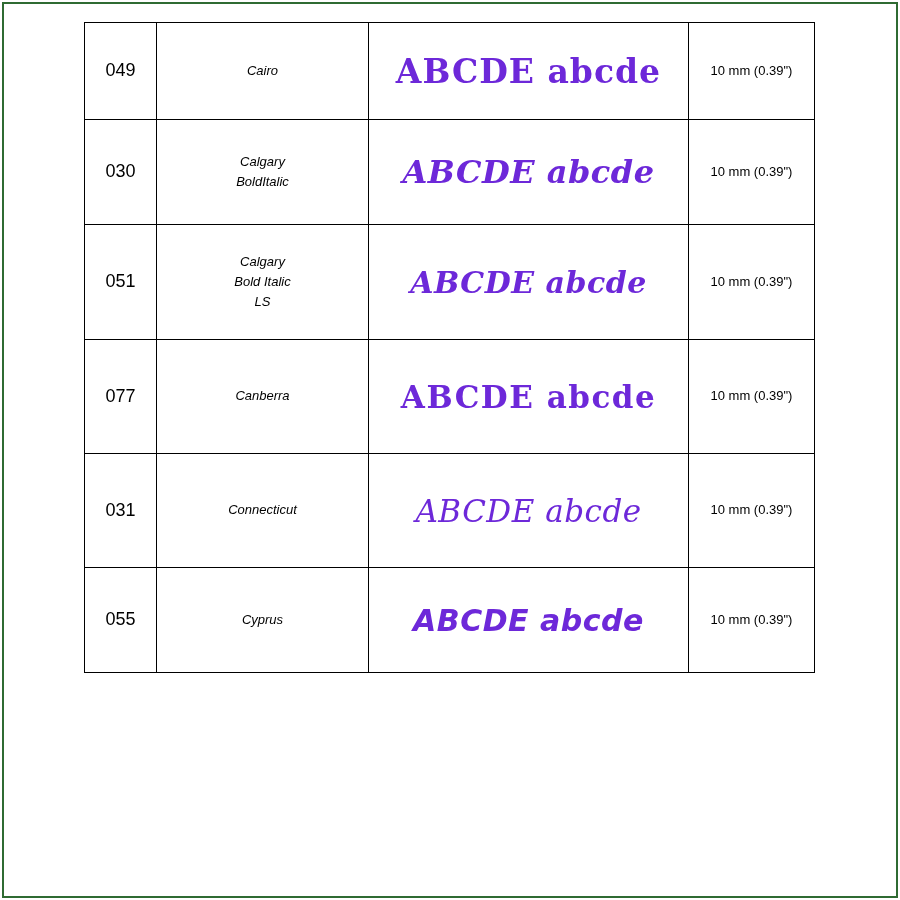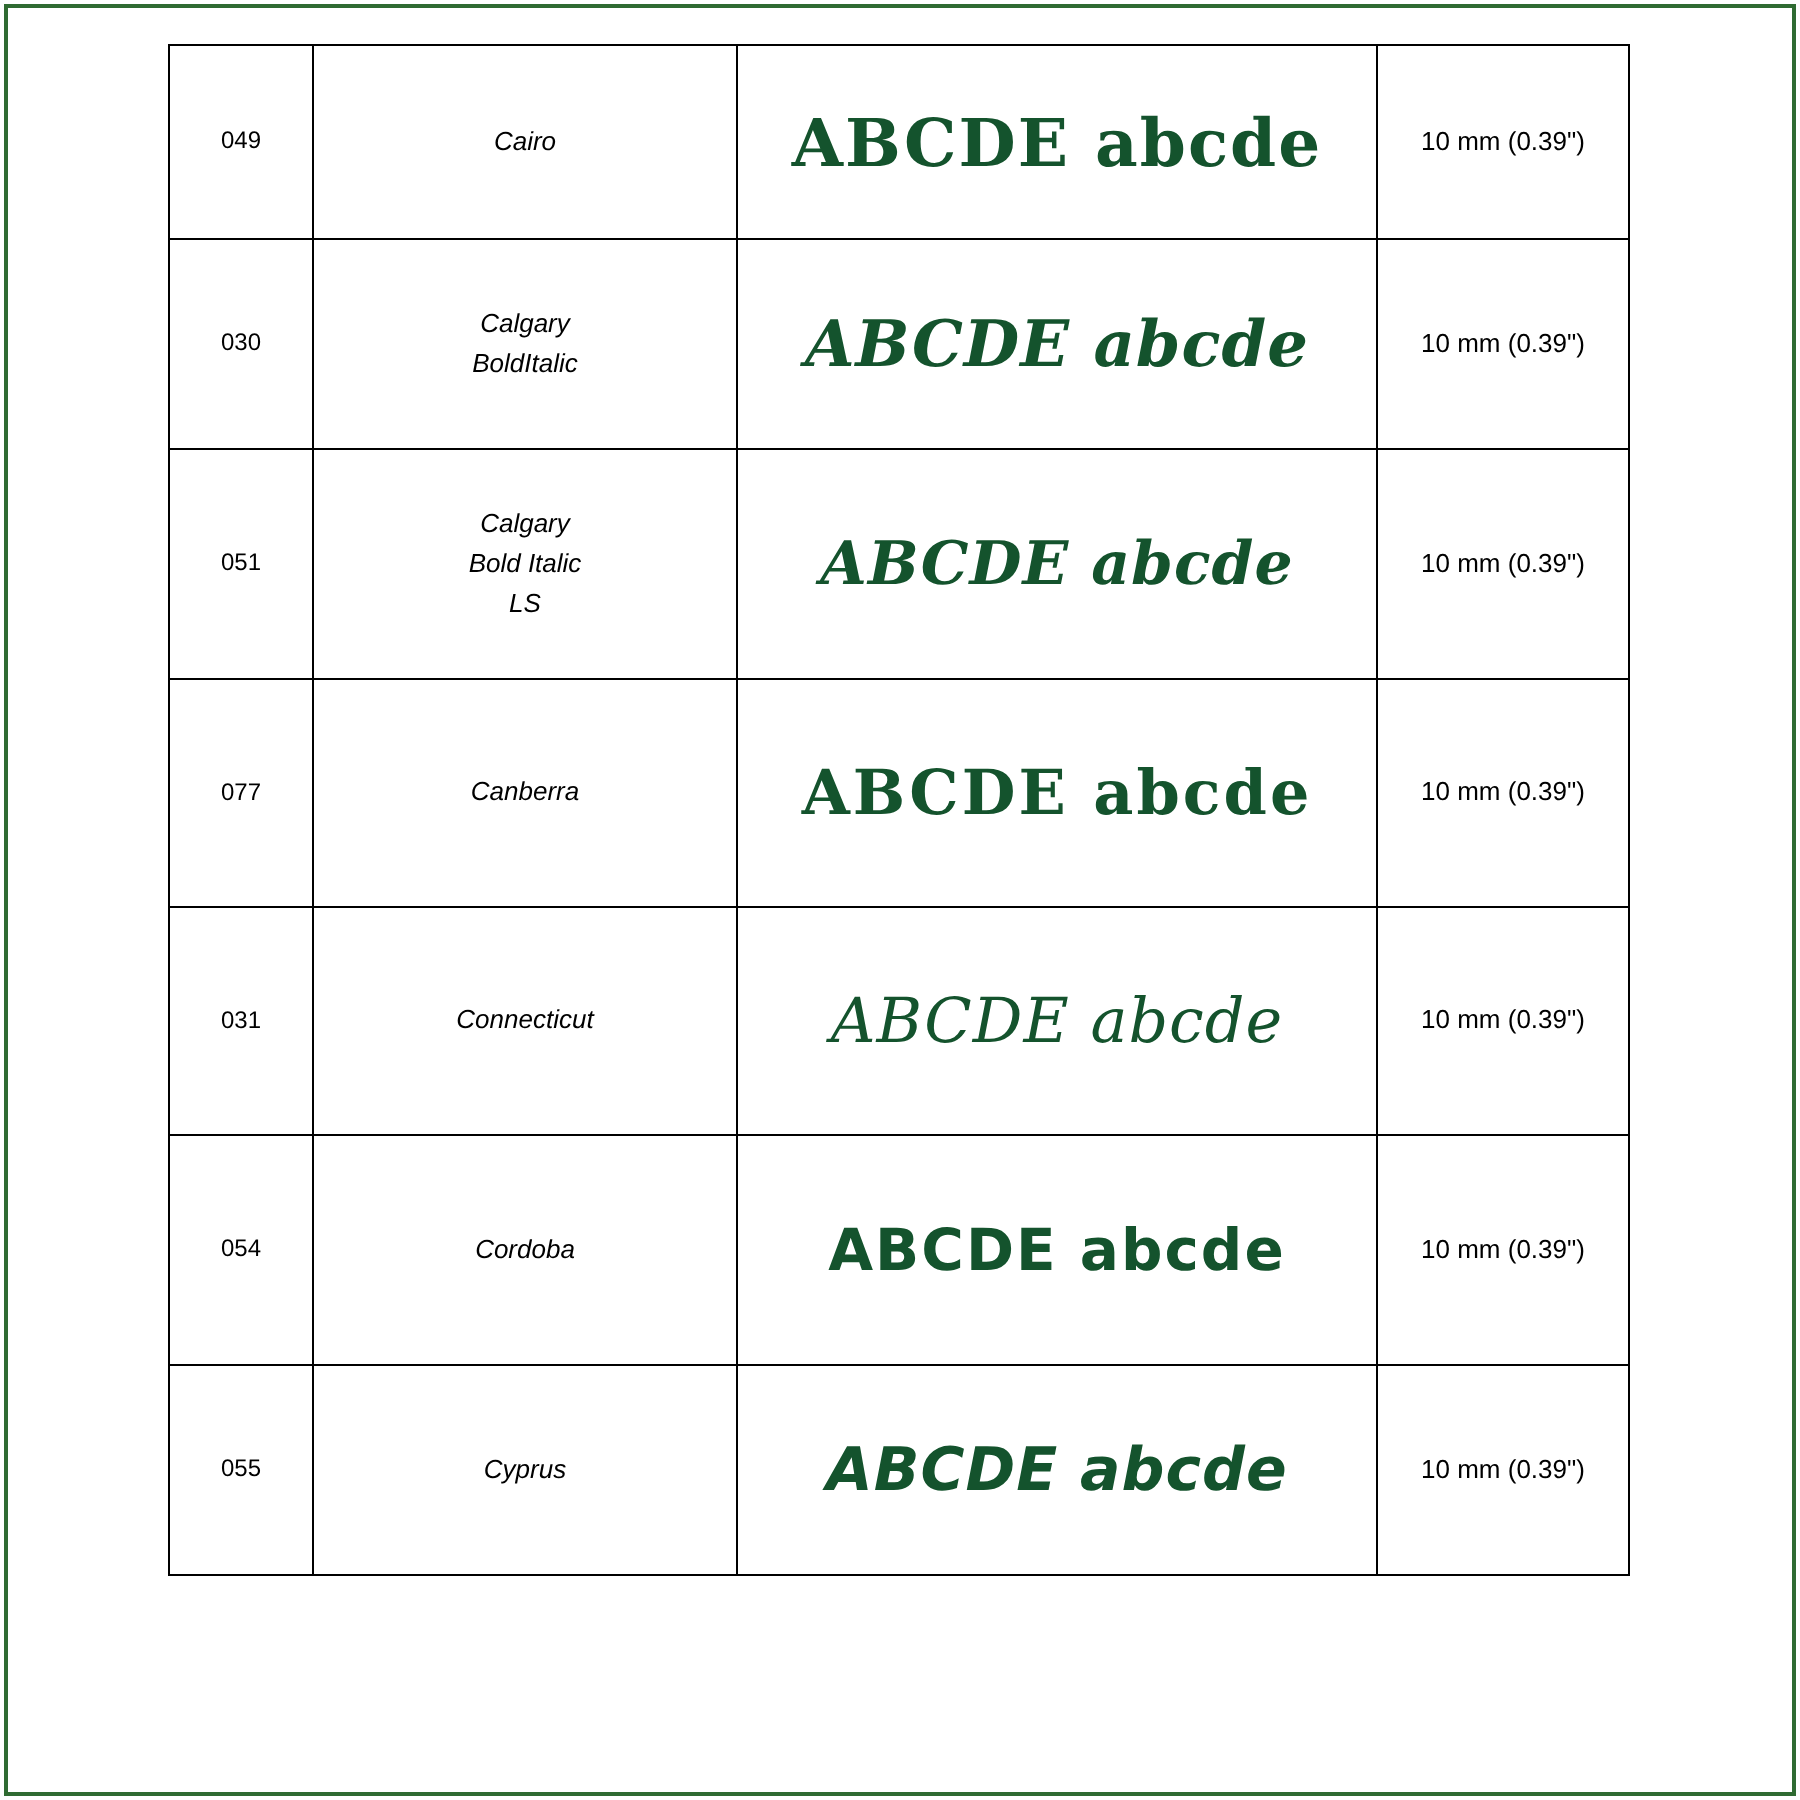--- a/index.html
+++ b/index.html
@@ -41,39 +41,39 @@
     text-align: center;
     padding: 0;
     background: #ffffff;
   }
   .col-num   { width: 72px; }
   .col-name  { width: 212px; }
   .col-samp  { width: 320px; }
   .col-size  { width: 126px; }
 
   .cell-num {
-    font-size: 12px;
+    font-size: 18px;
     color: #000;
     line-height: 1.3;
   }
   .cell-name {
     font-size: 13px;
     color: #000;
     line-height: 1.55;
     padding: 4px 6px;
     font-style: italic;
   }
   .cell-name .line { display: block; }
   .cell-size {
     font-size: 13px;
     color: #000;
     line-height: 1.3;
   }
   .cell-samp {
-    color: #14532d;
+    color: #6d28d9;
     white-space: nowrap;
     padding: 2px 4px;
   }
   
   .s-cairo {
     font-family: "DejaVu Serif", serif;
     font-weight: bold;
     font-size: 33px;
     letter-spacing: 1px;
   }
@@ -182,28 +182,20 @@
 
       <tr class="h-114">
         <td class="cell-num">031</td>
         <td class="cell-name">
           <span class="line">Connecticut</span>
         </td>
         <td class="cell-samp s-connecticut">ABCDE abcde</td>
         <td class="cell-size">10 mm (0.39")</td>
       </tr>
 
-      <tr class="h-115">
-        <td class="cell-num">054</td>
-        <td class="cell-name">
-          <span class="line">Cordoba</span>
-        </td>
-        <td class="cell-samp s-cordoba">ABCDE abcde</td>
-        <td class="cell-size">10 mm (0.39")</td>
-      </tr>
 
       <tr class="h-105">
         <td class="cell-num">055</td>
         <td class="cell-name">
           <span class="line">Cyprus</span>
         </td>
         <td class="cell-samp s-cyprus">ABCDE abcde</td>
         <td class="cell-size">10 mm (0.39")</td>
       </tr>
 

